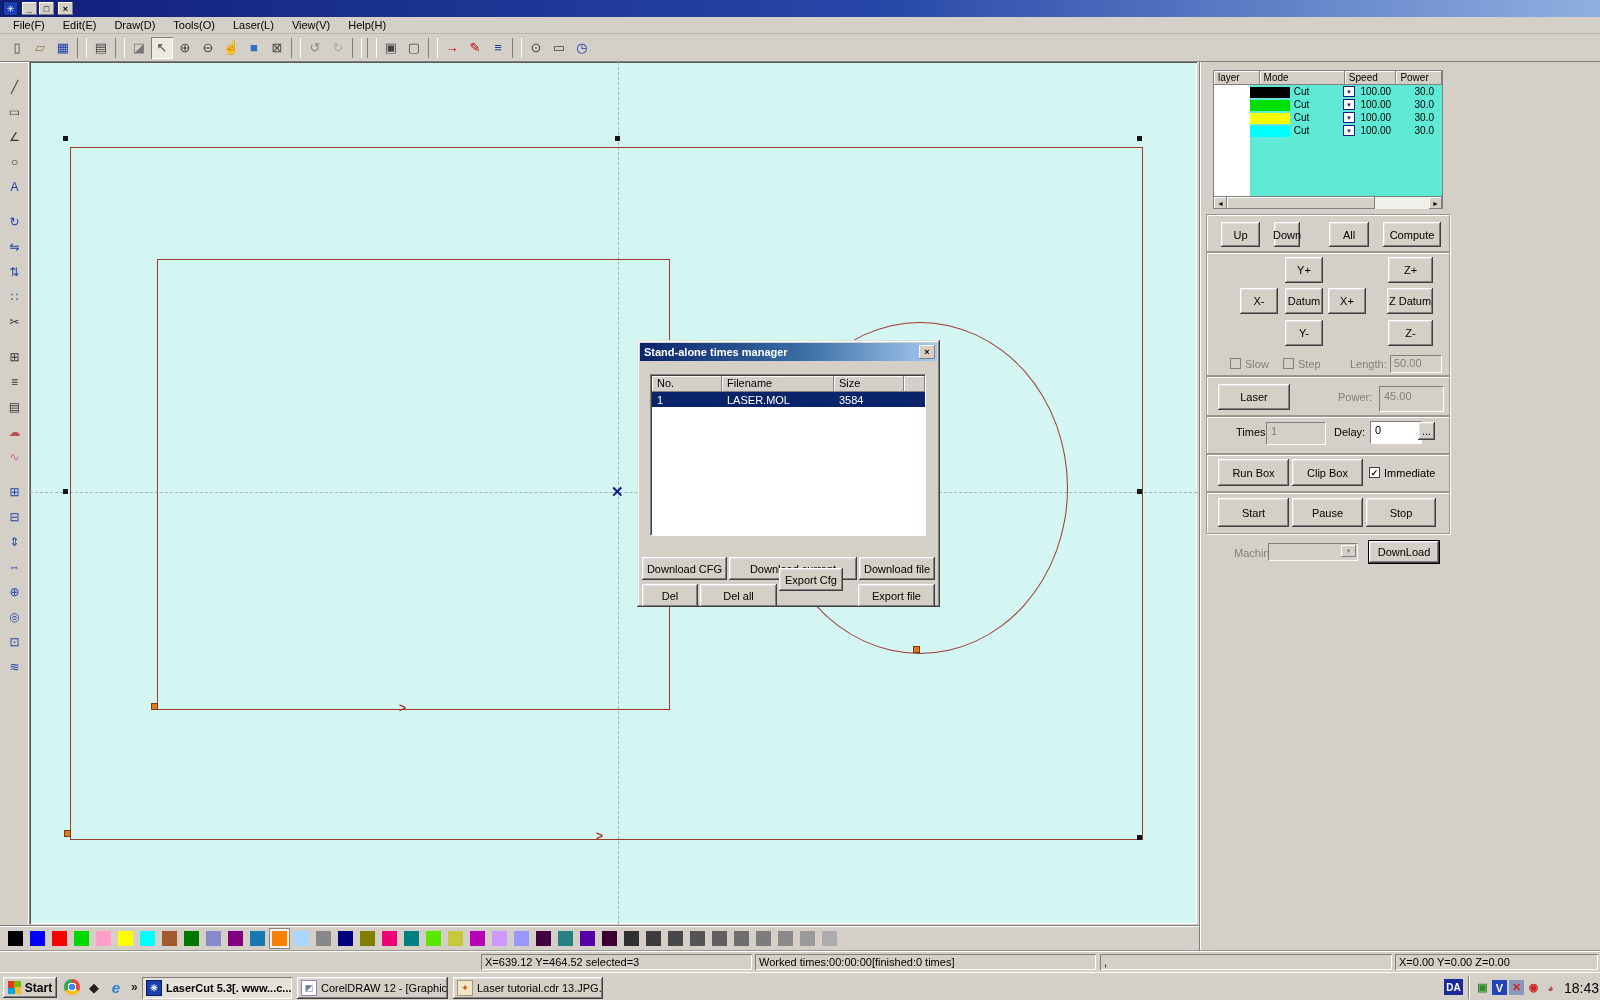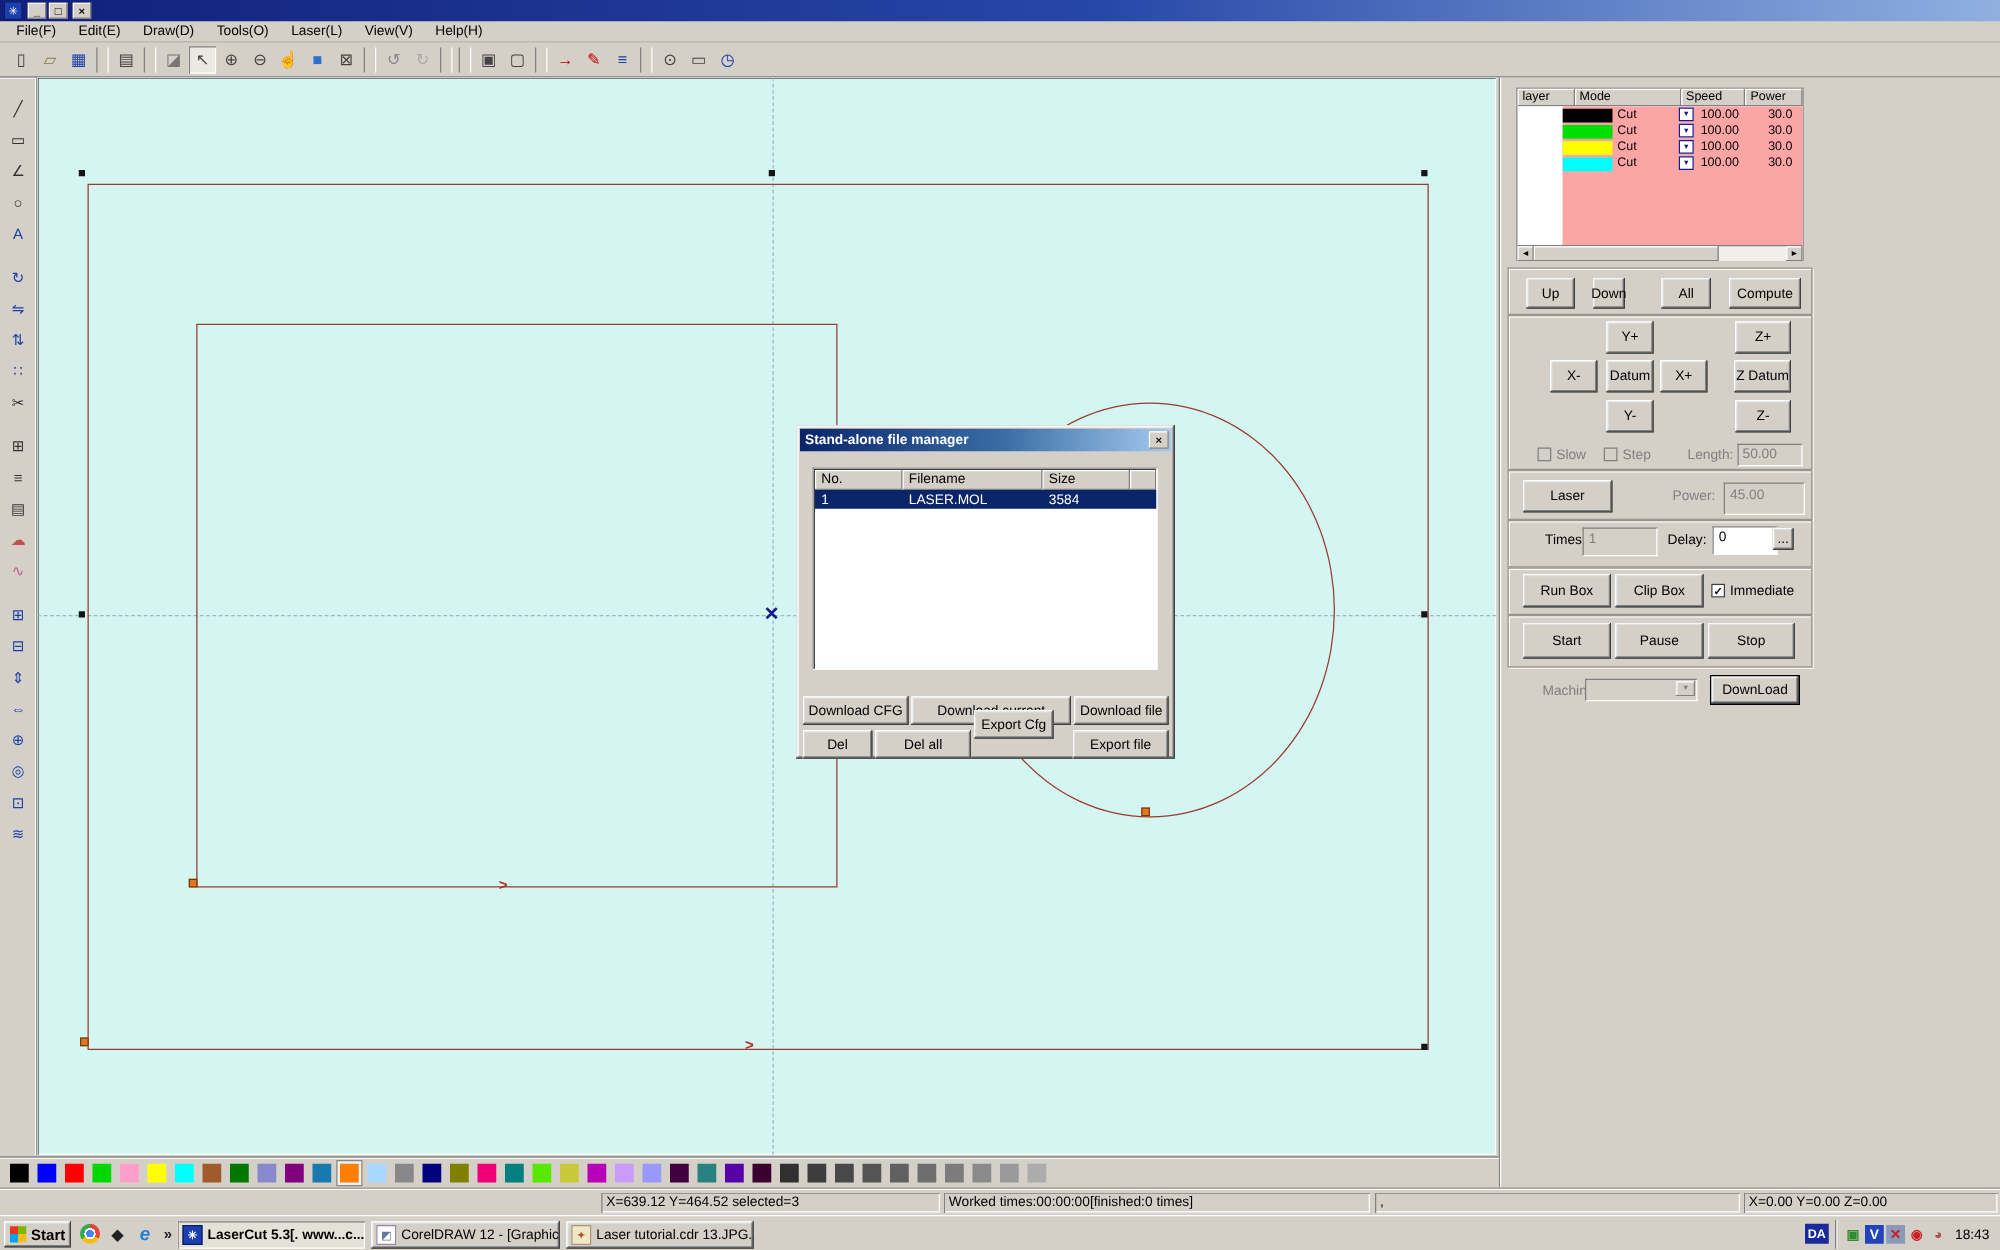--- a/index.html
+++ b/index.html
@@ -46,21 +46,21 @@
   .pbtn{position:absolute;display:flex;align-items:center;justify-content:center;font-size:11px;}
   .plabel{position:absolute;color:#808080;}
   .plabelb{position:absolute;color:#000;}
   .cb{position:absolute;width:11px;height:11px;box-sizing:border-box;}
   .cbd{border:1px solid #808080;background:#d4d0c8;}
   .cbw{border:1px solid #404040;background:#fff;font-size:9px;font-weight:bold;display:flex;align-items:center;justify-content:center;}
   
   .ltable{left:1213px;top:70px;width:230px;height:139px;background:#fff;border:1px solid #808080;box-sizing:border-box;}
   .lhead{display:flex;height:14px;}
   .lhc{box-sizing:border-box;height:14px;padding:1px 0 0 4px;background:#d4d0c8;box-shadow:inset -1px -1px 0 #808080,inset 1px 1px 0 #fff;font-size:10px;}
-  .lbody{height:111px;overflow:hidden;background:#fca5a5;margin-left:36px;}
+  .lbody{height:111px;overflow:hidden;background:#5eead4;margin-left:36px;}
   .lrow{display:flex;height:13px;align-items:center;}
   .lc1{width:46px;height:11px;margin-top:1px;}
   .lc2{width:57px;padding-left:4px;font-size:10px;}
   .ldd{width:13px;height:11px;background:#fff;border:1px solid #1a1a8c;display:flex;align-items:center;justify-content:center;font-size:6px;color:#1a1a8c;box-sizing:border-box;}
   .lc3{width:52px;text-align:right;padding-right:10px;font-size:10px;box-sizing:border-box;}
   .lc4{width:46px;text-align:right;padding-right:8px;font-size:10px;box-sizing:border-box;}
   .lscroll{display:flex;height:12px;background:#f1efe9;border-top:1px solid #808080;}
   .sarrow{width:13px;height:12px;display:flex;align-items:center;justify-content:center;font-size:7px;color:#000;}
   .sthumb{width:148px;height:12px;}
   
@@ -93,21 +93,21 @@
   .chev{position:absolute;font-size:12px;font-weight:bold;color:#222;}
   .taskbtn{position:absolute;top:4px;height:22px;display:flex;align-items:center;padding:0 2px;box-sizing:border-box;overflow:hidden;white-space:nowrap;}
   .taskactive{background:#e4e1d8;box-shadow:inset 1px 1px 0 #808080,inset -1px -1px 0 #fff;font-weight:bold;}
   .wicon{width:14px;height:14px;margin:0 4px 0 2px;display:flex;align-items:center;justify-content:center;font-size:9px;flex:0 0 auto;}
   .ic-corel{background:#fff;color:#6a7a9a;border:1px solid #98a;}
   .ic-cdr{background:#f0e6c8;color:#c05020;border:1px solid #a89878;}
   .tlabel{font-size:11px;}
   .trayda{position:absolute;left:1444px;top:6px;width:19px;height:16px;background:#1a2a9a;color:#fff;font-weight:bold;font-size:10px;display:flex;align-items:center;justify-content:center;}
   .trayzone{position:absolute;left:1468px;top:3px;width:130px;height:23px;border-left:1px solid #808080;box-shadow:1px 0 0 #fff inset;display:flex;align-items:center;gap:2px;padding-left:6px;box-sizing:border-box;}
   .ticon{width:15px;height:15px;display:flex;align-items:center;justify-content:center;font-size:11px;font-weight:bold;}
-  .clock{margin-left:4px;font-size:11px;}
+  .clock{margin-left:4px;font-size:14px;}
 </style>
 </head>
 <body>
 
 <div id="screen">
 
   <div class="abs titlebar">
     <span class="appicon ic-laser">✳</span>
     <span class="wbtns">
       <span class="wbtn raised1">_</span>
@@ -297,21 +297,21 @@
   <span class="pbtn raised" style="left:1366px;top:498px;width:70px;height:29px;">Stop</span>
 
   <span class="plabel" style="left:1234px;top:547px;">Machine:</span>
   <span class="fieldd abs" style="left:1268px;top:543px;width:88px;height:16px;">
     <span class="abs raised1" style="right:1px;top:1px;width:15px;height:12px;display:flex;align-items:center;justify-content:center;font-size:6px;color:#808080;">▼</span>
   </span>
   <span class="pbtn raised" style="left:1368px;top:540px;width:70px;height:22px;border:1px solid #000;">DownLoad</span>
 
   <div class="abs dialog">
     <div class="dtitle">
-      <span class="dtitletext">Stand-alone file manager</span>
+      <span class="dtitletext">Stand-alone times manager</span>
       <span class="dclose raised1">×</span>
     </div>
     <div class="dlist">
       <div class="fmhead">
         <span class="fmhc" style="width:70px;">No.</span>
         <span class="fmhc" style="width:112px;">Filename</span>
         <span class="fmhc" style="width:70px;">Size</span>
         <span class="fmhc" style="flex:1;"></span>
       </div>
       <div id="file-rows">

